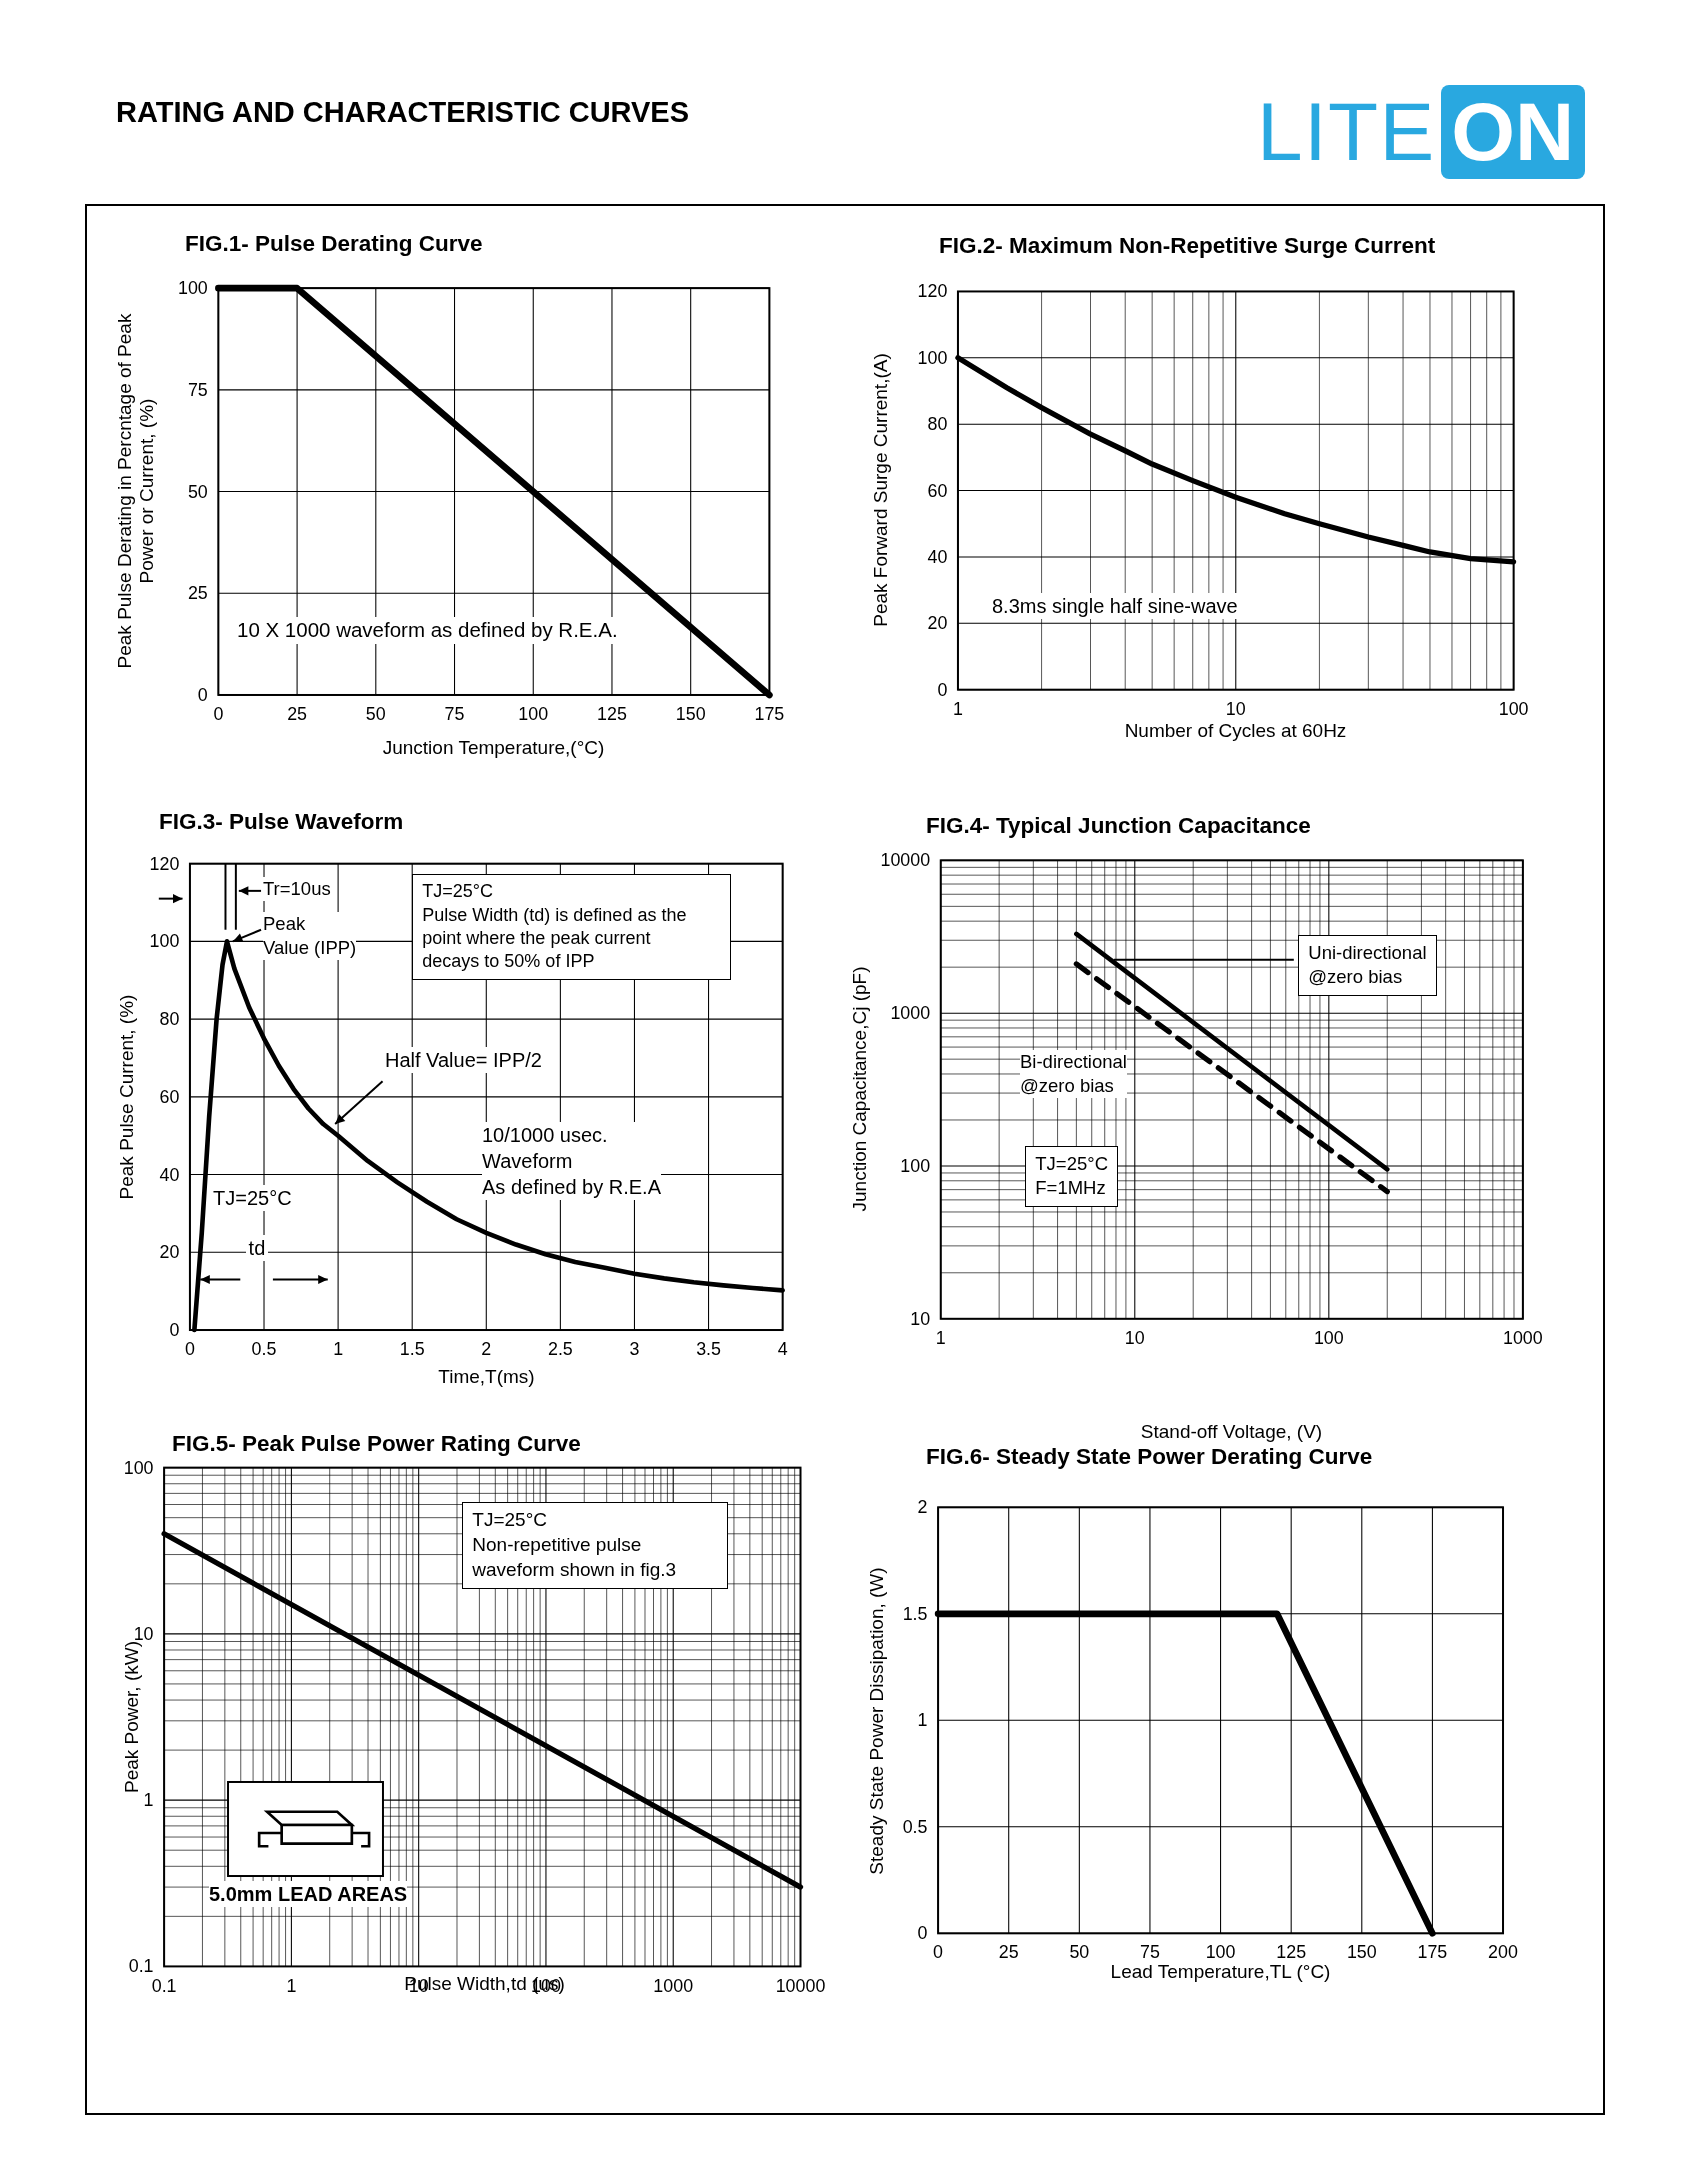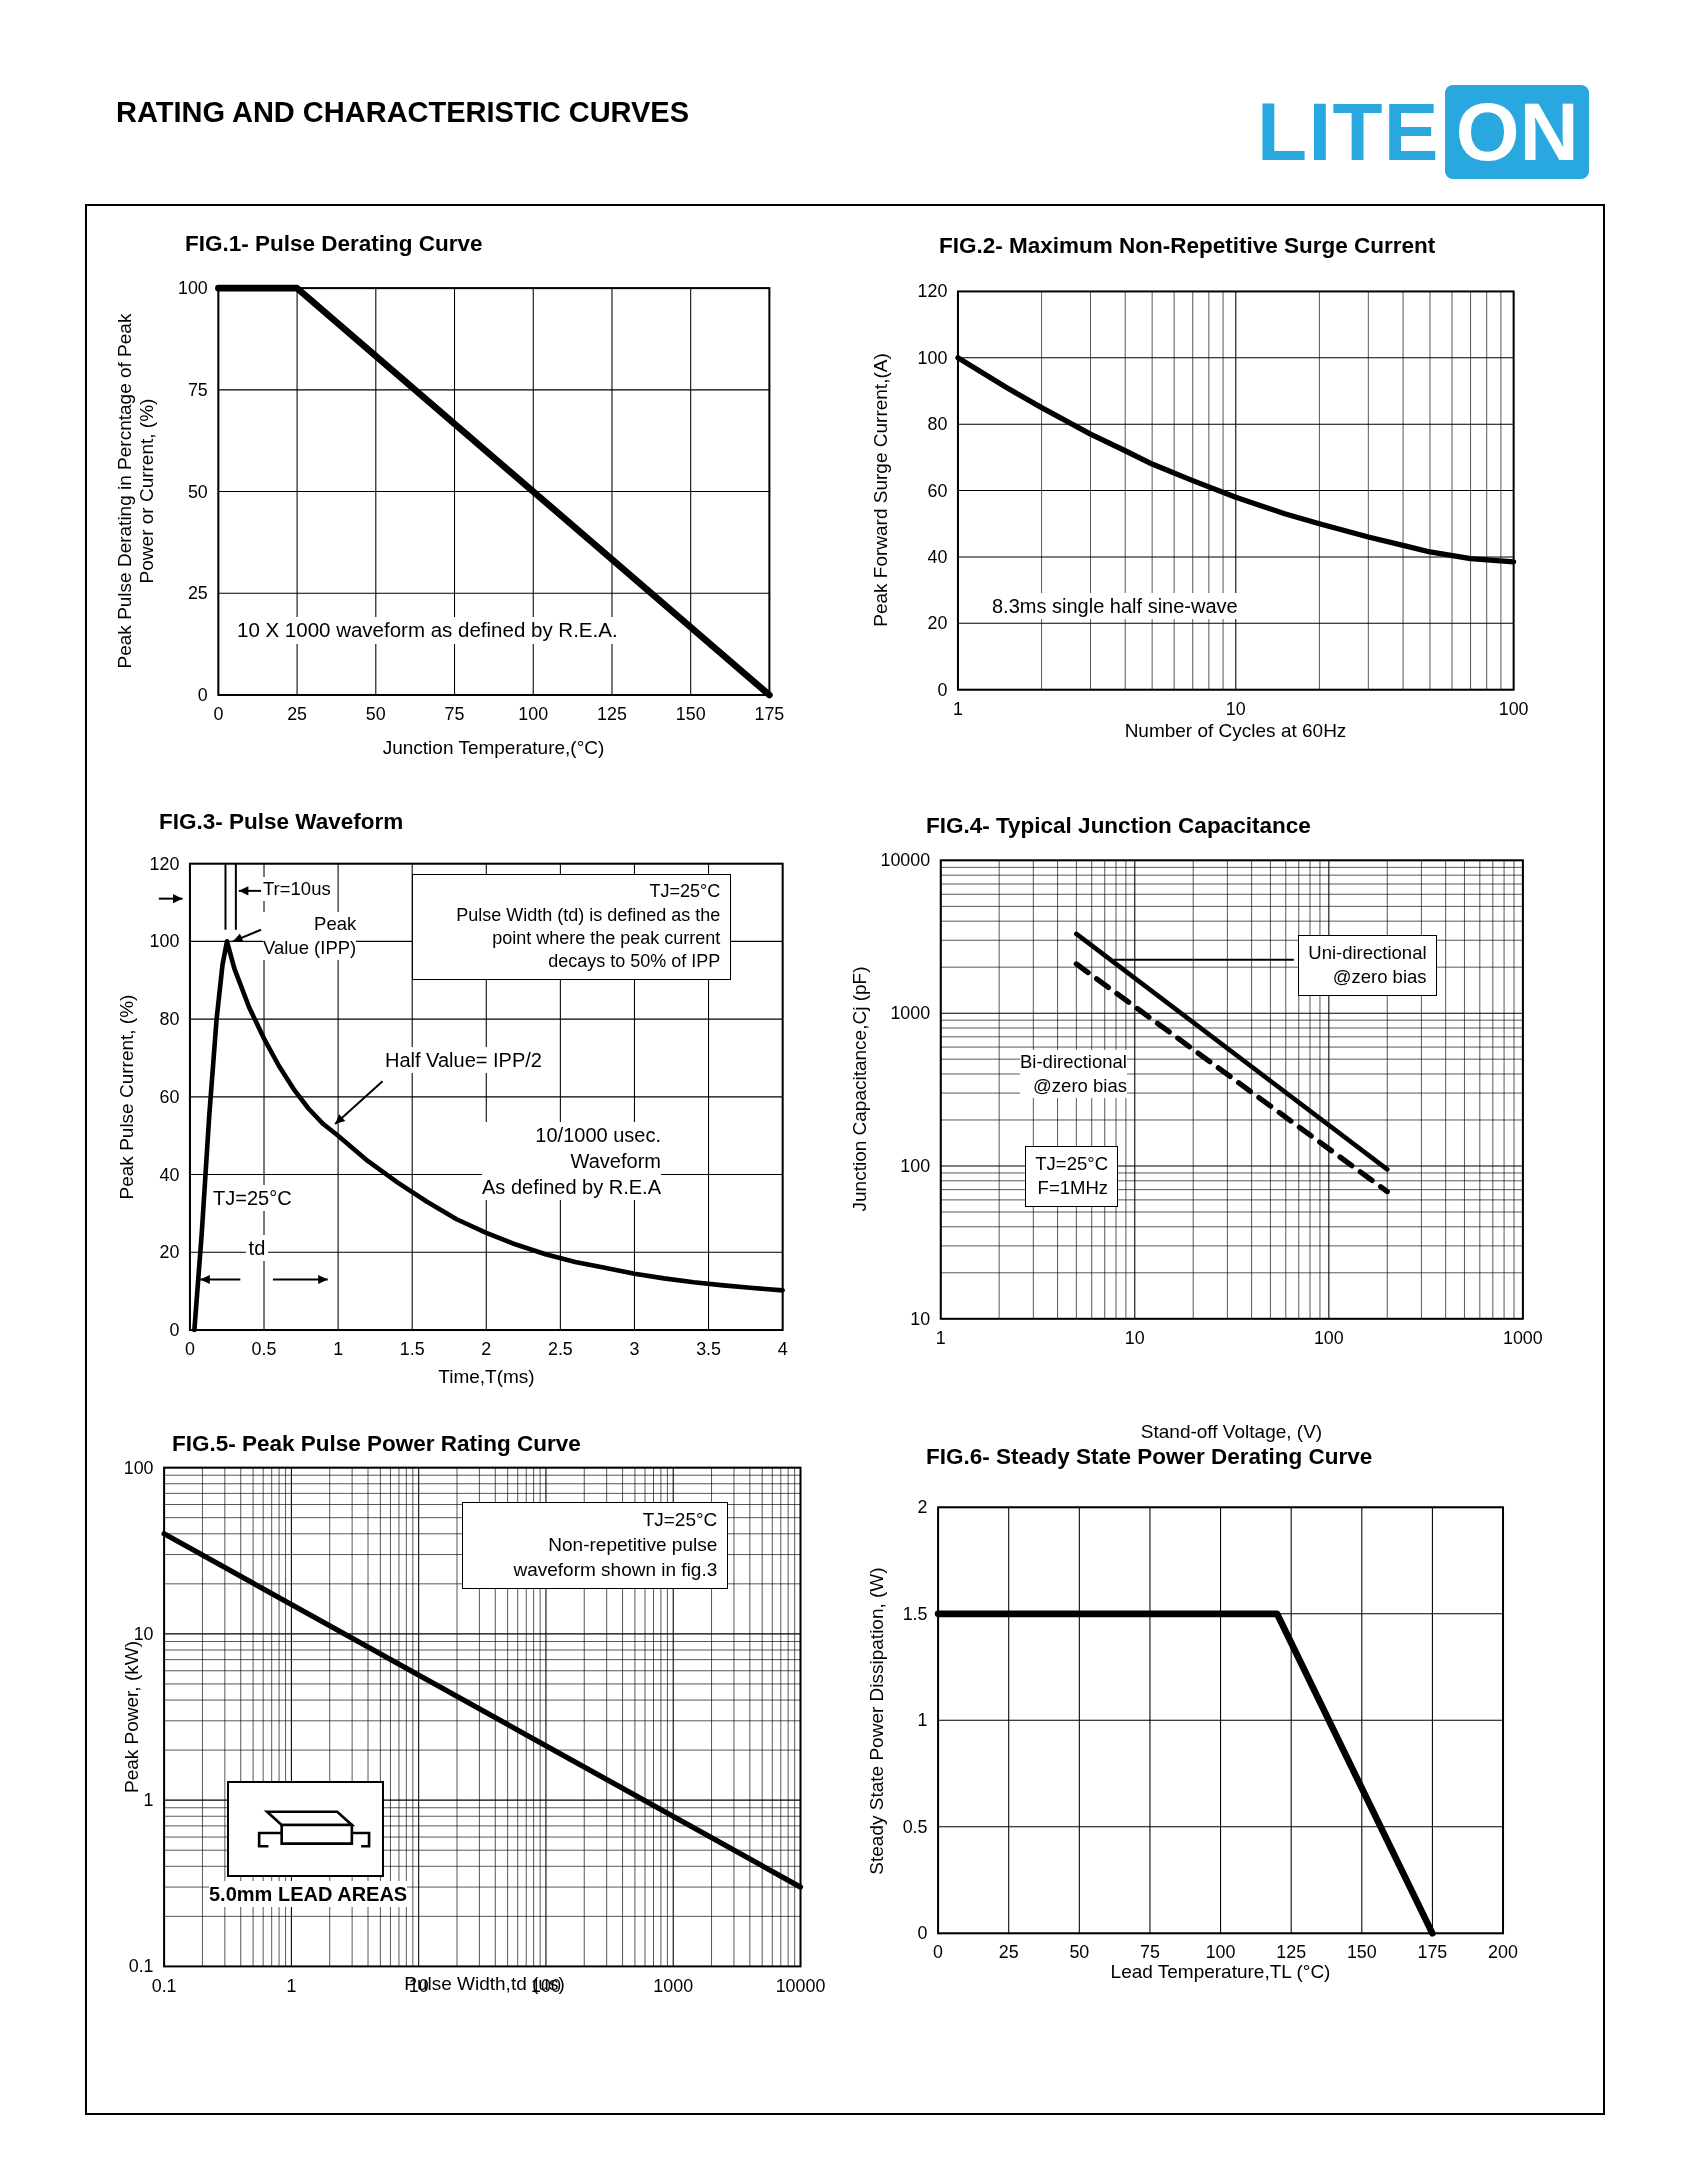--- a/index.html
+++ b/index.html
@@ -6,25 +6,25 @@
   #page{position:relative;width:1635px;height:2183px;background:#ffffff;overflow:hidden;
         font-family:"Liberation Sans",sans-serif;color:#000;margin-top:7px;}
   .abs{position:absolute;}
   #content-border{position:absolute;left:85px;top:197px;width:1516px;height:1907px;
         border:2px solid #000;}
   #chart-svg{position:absolute;left:0;top:0;width:1687px;height:2183px;}
   #chart-svg text{font-family:"Liberation Sans",sans-serif;font-size:27px;fill:#000;}
   .fig-title{position:absolute;font-weight:bold;font-size:22.5px;text-align:left;}
   .axis-label{position:absolute;font-size:19px;text-align:center;white-space:pre-line;}
   .ylab{transform:translate(-50%,-50%) rotate(-90deg);}
-  .ann{position:absolute;font-size:19px;background:#ffffff;white-space:pre-line;line-height:1.3;text-align:right;}
+  .ann{position:absolute;font-size:19px;background:#ffffff;white-space:pre-line;line-height:1.3;}
   .boxed{border:1.3px solid #000;padding:5.3px 9.3px;}
   #header-title{position:absolute;left:116px;top:87px;font-size:29px;font-weight:bold;line-height:1.3;}
   #liteon-logo{position:absolute;left:1257px;top:78px;}
-  #logo-lite{color:var(--brand,#29A8E0);font-size:82px;font-weight:bold;letter-spacing:1.3px;}
+  #logo-lite{color:var(--brand,#29A8E0);font-size:82px;font-weight:normal;letter-spacing:1.3px;}
   #logo-on{display:inline-block;background:var(--brand,#29A8E0);color:#fff;font-size:82px;
         font-weight:bold;padding:0 10.6px;border-radius:8px;margin-left:5.3px;}
 </style>
 </head>
 <body>
 
 <div id="page">
 
   <div id="header-title">
     <div>RATING AND CHARACTERISTIC CURVES</div>

